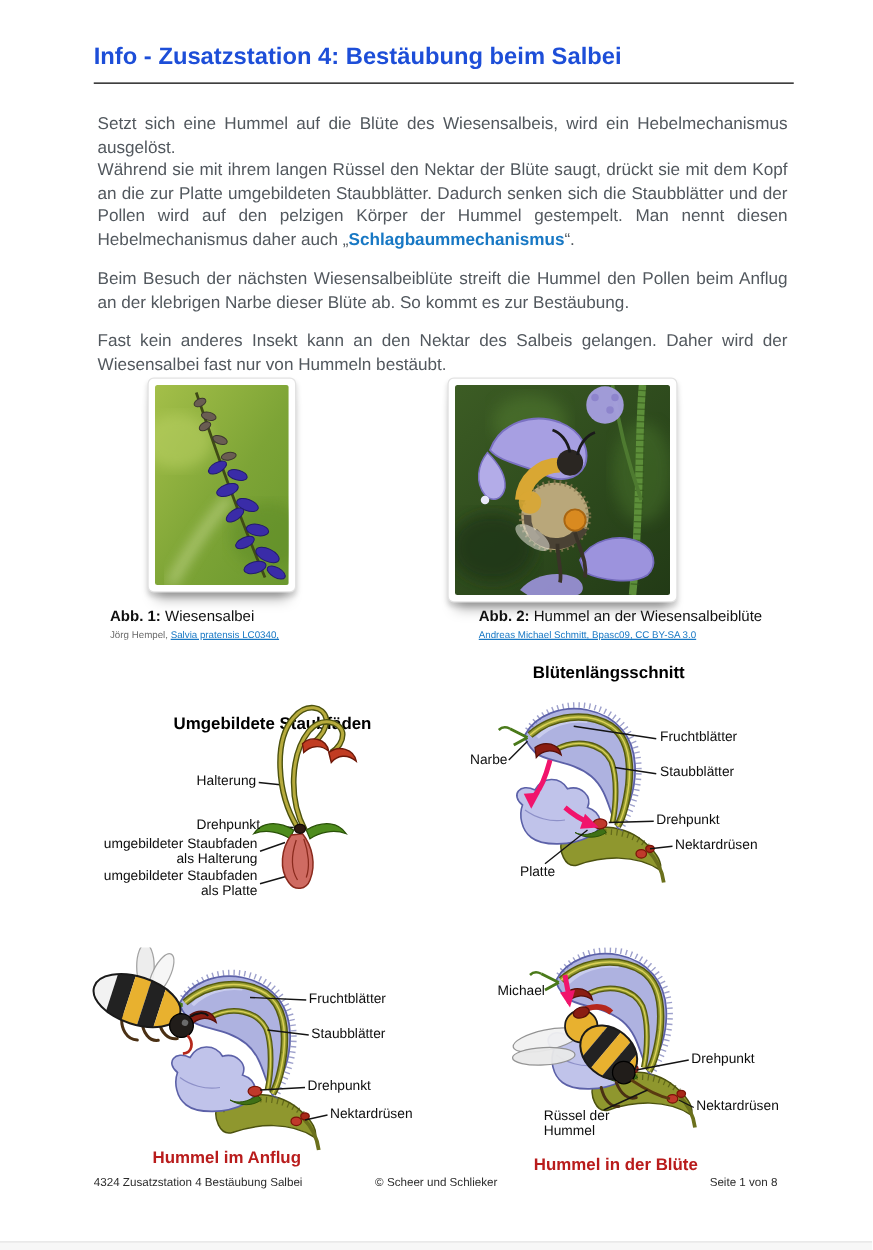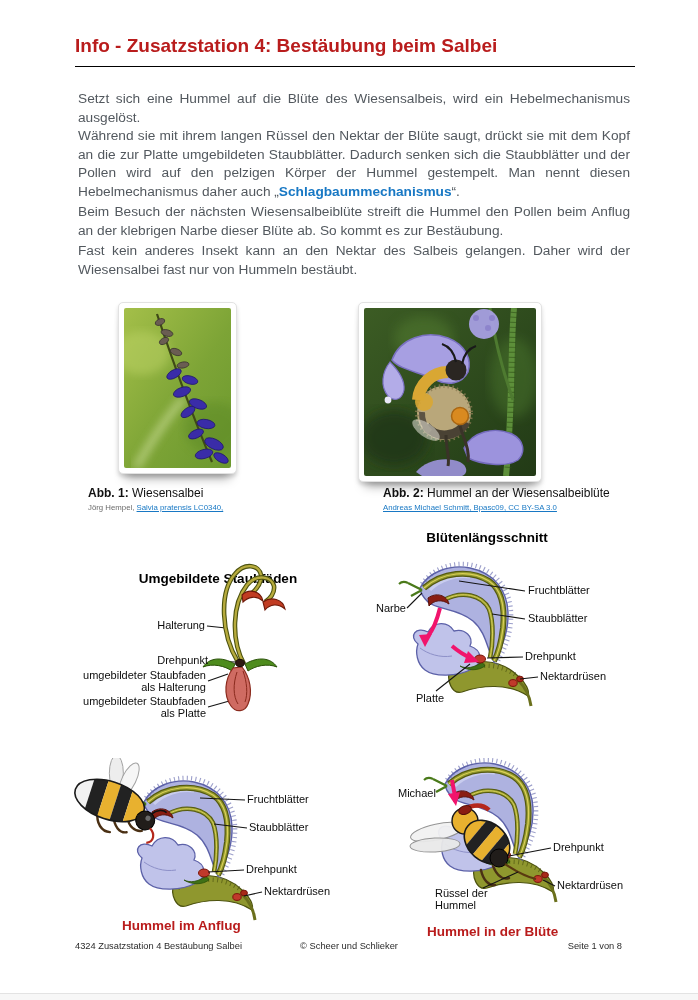--- a/index.html
+++ b/index.html
@@ -1,24 +1,24 @@
 <!DOCTYPE html>
 <html><head>
 <meta charset="utf-8">
 <style>
   html,body{margin:0;padding:0;background:#ffffff;}
   .page{position:relative;width:698px;height:1000px;background:#fff;overflow:hidden;
         font-family:"Liberation Sans", sans-serif;}
   .title{position:absolute;left:75px;top:34px;width:560px;margin:0;
-         font-size:19px;line-height:24px;font-weight:bold;color:#b91c1c;
+         font-size:19px;line-height:24px;font-weight:bold;color:#1d4ed8;
          border-bottom:1.6px solid #000;padding-bottom:8px;}
   .intro{position:absolute;left:78px;top:90px;width:552px;
          font-size:13.7px;line-height:18.5px;color:#52585e;text-align:justify;}
   .intro p{margin:0;}
-  .intro p.gap{margin-top:2px;}
+  .intro p.gap{margin-top:13px;}
   .accent{color:#1878c4;font-weight:bold;}
   .photo{position:absolute;background:#fff;border:1px solid #e2e2e2;border-radius:5px;padding:5px;
          box-shadow:0 3px 4px rgba(0,0,0,.15), 0 11px 10px -7px rgba(0,0,0,.35);}
   .photo svg{display:block;border-radius:2px;}
   .cap{position:absolute;font-size:12px;color:#101010;}
   .cap .b{font-weight:bold;}
   .credit{position:absolute;font-size:7.8px;color:#6b6b6b;}
   .link{color:#1878c4;text-decoration:underline;cursor:pointer;margin-top:36px;}
   .h2{position:absolute;font-size:13.5px;font-weight:bold;color:#000;text-align:center;}
   .diag{position:absolute;}

